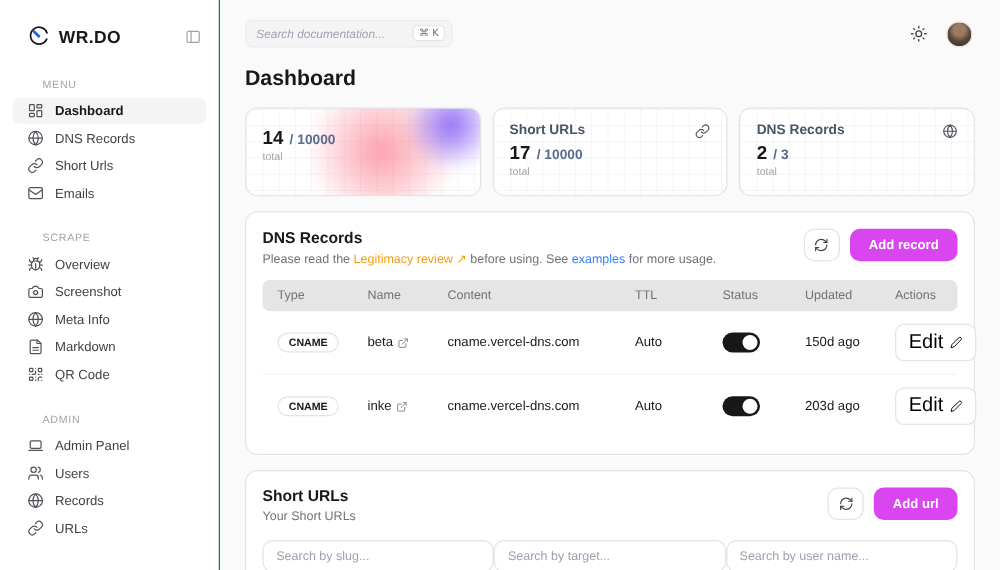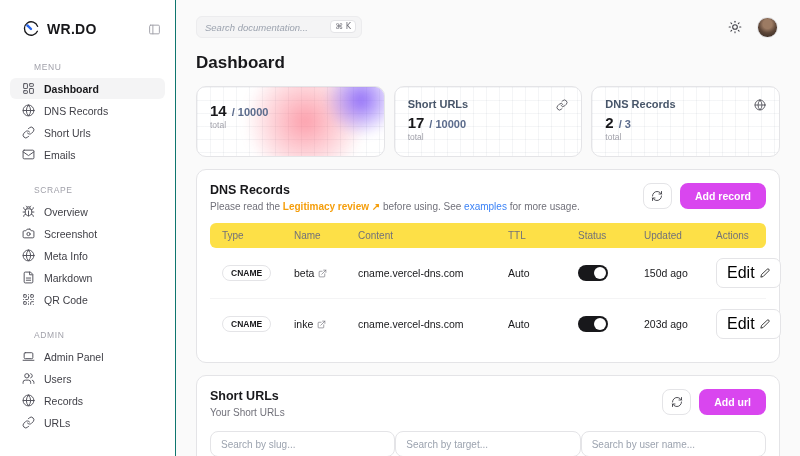--- a/index.html
+++ b/index.html
@@ -54,32 +54,32 @@
   .blob-pink { position:absolute; right:14px; top:-30px; width:130px; height:128px; border-radius:50%;
                background:radial-gradient(circle, rgba(251,100,120,.62) 0%, rgba(251,113,133,0) 66%); filter:blur(5px); }
   .blob-purple { position:absolute; right:-16px; top:-26px; width:78px; height:78px; border-radius:50%;
                  background:radial-gradient(circle, rgba(124,82,246,.85) 0%, rgba(139,92,246,0) 66%); filter:blur(5px); }
 
   
   .panel { margin:12px 20px 0; background:#fff; border:1px solid #e4e4e7; border-radius:10px; padding:13px; }
   .panel-head { display:flex; align-items:flex-start; }
   .panel-title { font-size:12.5px; font-weight:700; }
   .panel-sub { font-size:10px; color:#71717a; margin-top:4px; }
-  .link-orange { color:#f59e0b; font-weight:700; cursor:pointer; }
+  .link-orange { color:#f59e0b; font-weight:400; cursor:pointer; }
   .link-blue { color:#3b82f6; cursor:pointer; }
   .head-actions { margin-left:auto; display:flex; align-items:center; gap:8px; }
   .refresh-btn { width:29px; height:26px; display:flex; align-items:center; justify-content:center;
                  background:#fff; border:1px solid #e4e4e7; border-radius:8px; color:#3f3f46; cursor:pointer; }
   .btn-black { background:#d946ef; color:#fff; border:none; border-radius:8px; font-size:10.5px; font-weight:600;
                padding:7px 15px; cursor:pointer; font-family:inherit; }
 
   
   .tbl { margin-top:11px; }
   .tbl-head { display:grid; grid-template-columns:72px 64px 150px 70px 66px 72px 1fr; align-items:center;
-              background:#fde047; border-radius:6px; padding:7px 12px; font-size:10px; color:#71717a; }
+              background:#e5e5e5; border-radius:6px; padding:7px 12px; font-size:10px; color:#71717a; }
   .tbl-row { display:grid; grid-template-columns:72px 64px 150px 70px 66px 72px 1fr; align-items:center;
              padding:10px 12px; font-size:10.5px; }
   .tbl-row.sep { border-bottom:1px solid #f4f4f5; }
   .pill { display:inline-block; justify-self:start; padding:2px 8px; border:1px solid #e4e4e7; border-radius:999px;
           font-size:8.5px; font-weight:600; background:#fff; }
   .name-cell { display:flex; align-items:center; gap:4px; }
   .name-cell .icon { color:#71717a; }
   .toggle { width:30px; height:16px; background:#18181b; border-radius:999px; position:relative; cursor:pointer; }
   .toggle .knob { position:absolute; right:2px; top:2px; width:12px; height:12px; background:#fff; border-radius:50%; }
   .edit-btn { display:inline-flex; align-items:center; gap:5px; justify-self:start; padding:5px 10px;

